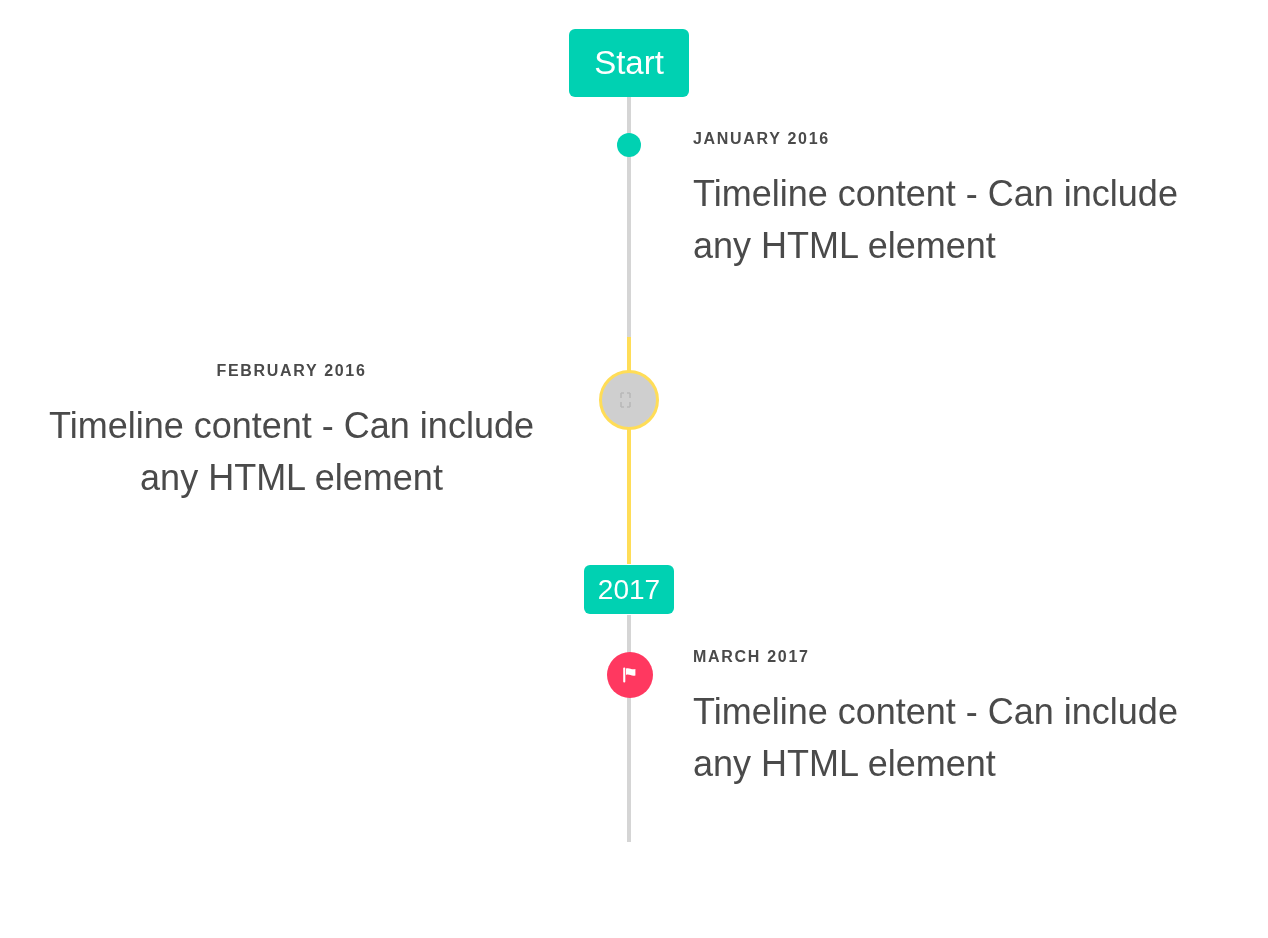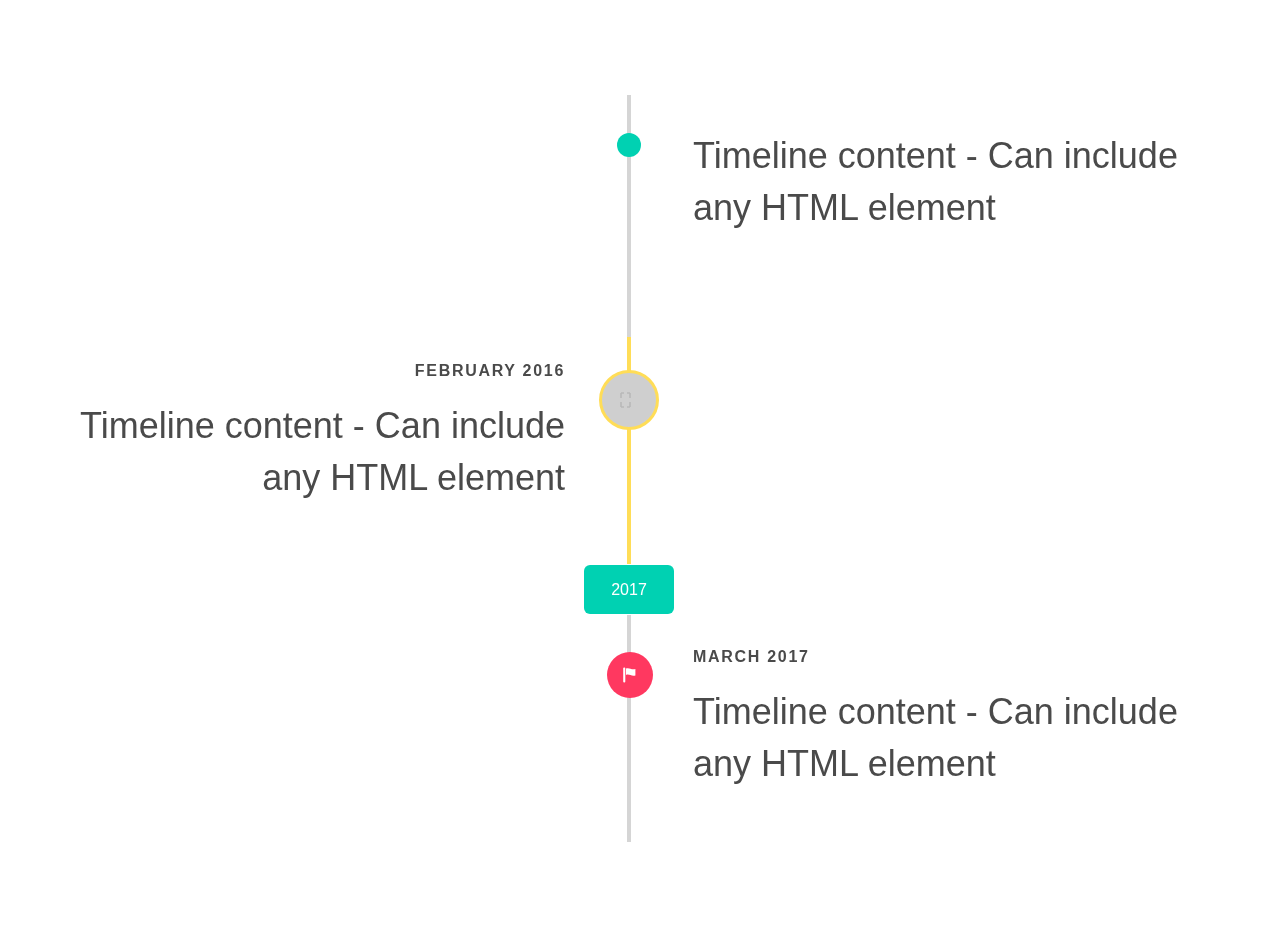--- a/index.html
+++ b/index.html
@@ -44,21 +44,21 @@
     box-sizing: border-box;
   }
   .badge-start {
     left: 569px; top: 29px;
     width: 120px; height: 68px;
     font-size: 33px;
   }
   .badge-mark {
     left: 584px; top: 565px;
     width: 90px; height: 49px;
-    font-size: 16px;
+    font-size: 28px;
   }
   .badge-end {
     left: 577px; top: 847px;
     width: 104px; height: 66px;
     font-size: 33px;
   }
 
   
   .marker {
     position: absolute;
@@ -88,21 +88,21 @@
     width: 46px; height: 46px;
     background: #ff3860;
   }
   .flag-glyph { width: 22px; height: 22px; }
 
   
   .content {
     position: absolute;
   }
   .content-right { left: 693px; width: 530px; text-align: left; }
-  .content-left  { left: 40px;  width: 525px; text-align: right; }
+  .content-left  { left: 29px;  width: 525px; text-align: center; }
 
   .c-jan { top: 130px; }
   .c-feb { top: 362px; }
   .c-mar { top: 648px; }
 
   .item-heading {
     font-size: 16px;
     font-weight: bold;
     letter-spacing: 1.7px;
     color: #4a4a4a;
@@ -121,24 +121,28 @@
 </head>
 <body>
 
 <div class="timeline">
 
   <div class="spine spine-gray-top"></div>
   <div class="spine spine-yellow-up"></div>
   <div class="spine spine-yellow-down"></div>
   <div class="spine spine-gray-mid"></div>
 
+  <div class="badge badge-start">
+    <span>Start</span>
+  </div>
 
   <div class="marker marker-dot"></div>
 
   <div class="content content-right c-jan">
+    <p class="item-heading">JANUARY 2016</p>
     <p class="item-body">Timeline content - Can include any HTML element</p>
   </div>
 
   <div class="marker marker-image">
     <svg class="broken-glyph" viewBox="0 0 18 16">
       <path d="M1 1 L1 6 M1 1 L4 1 M7 1 L10 1 M10 1 L10 6" stroke="#8a8a8a" stroke-width="1.6" fill="none"></path>
       <path d="M1 10 L1 15 M4 15 L1 15 M10 10 L10 15 M10 15 L7 15" stroke="#8a8a8a" stroke-width="1.6" fill="none"></path>
     </svg>
   </div>
 

